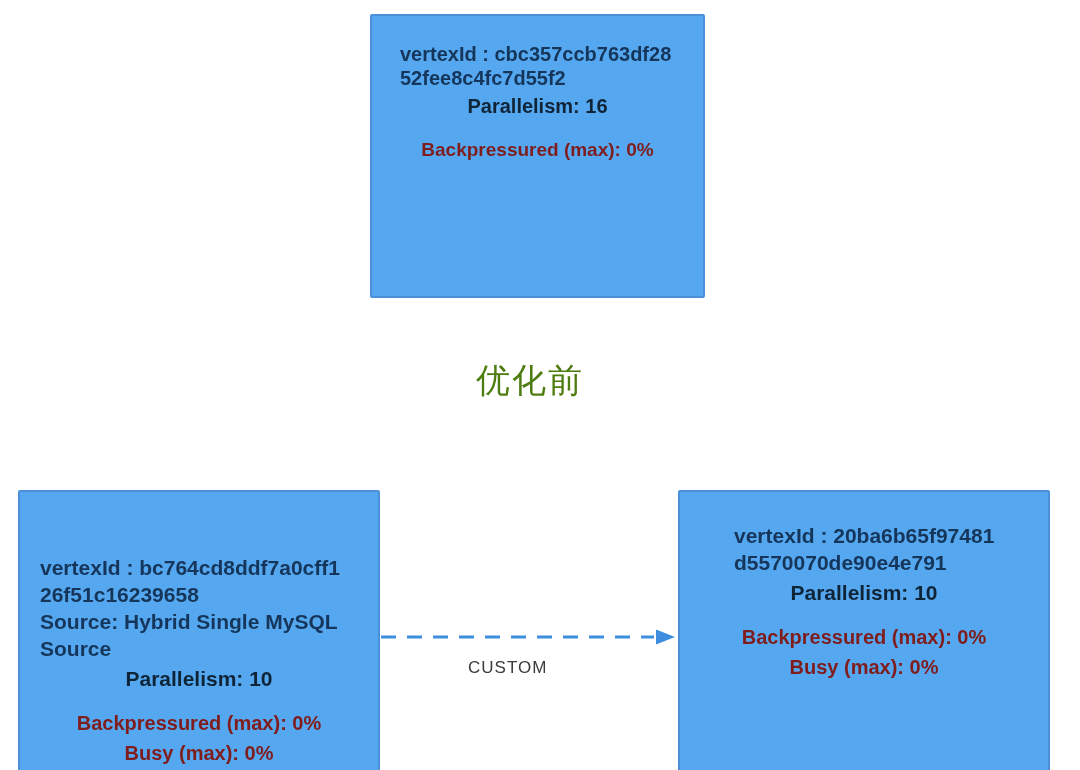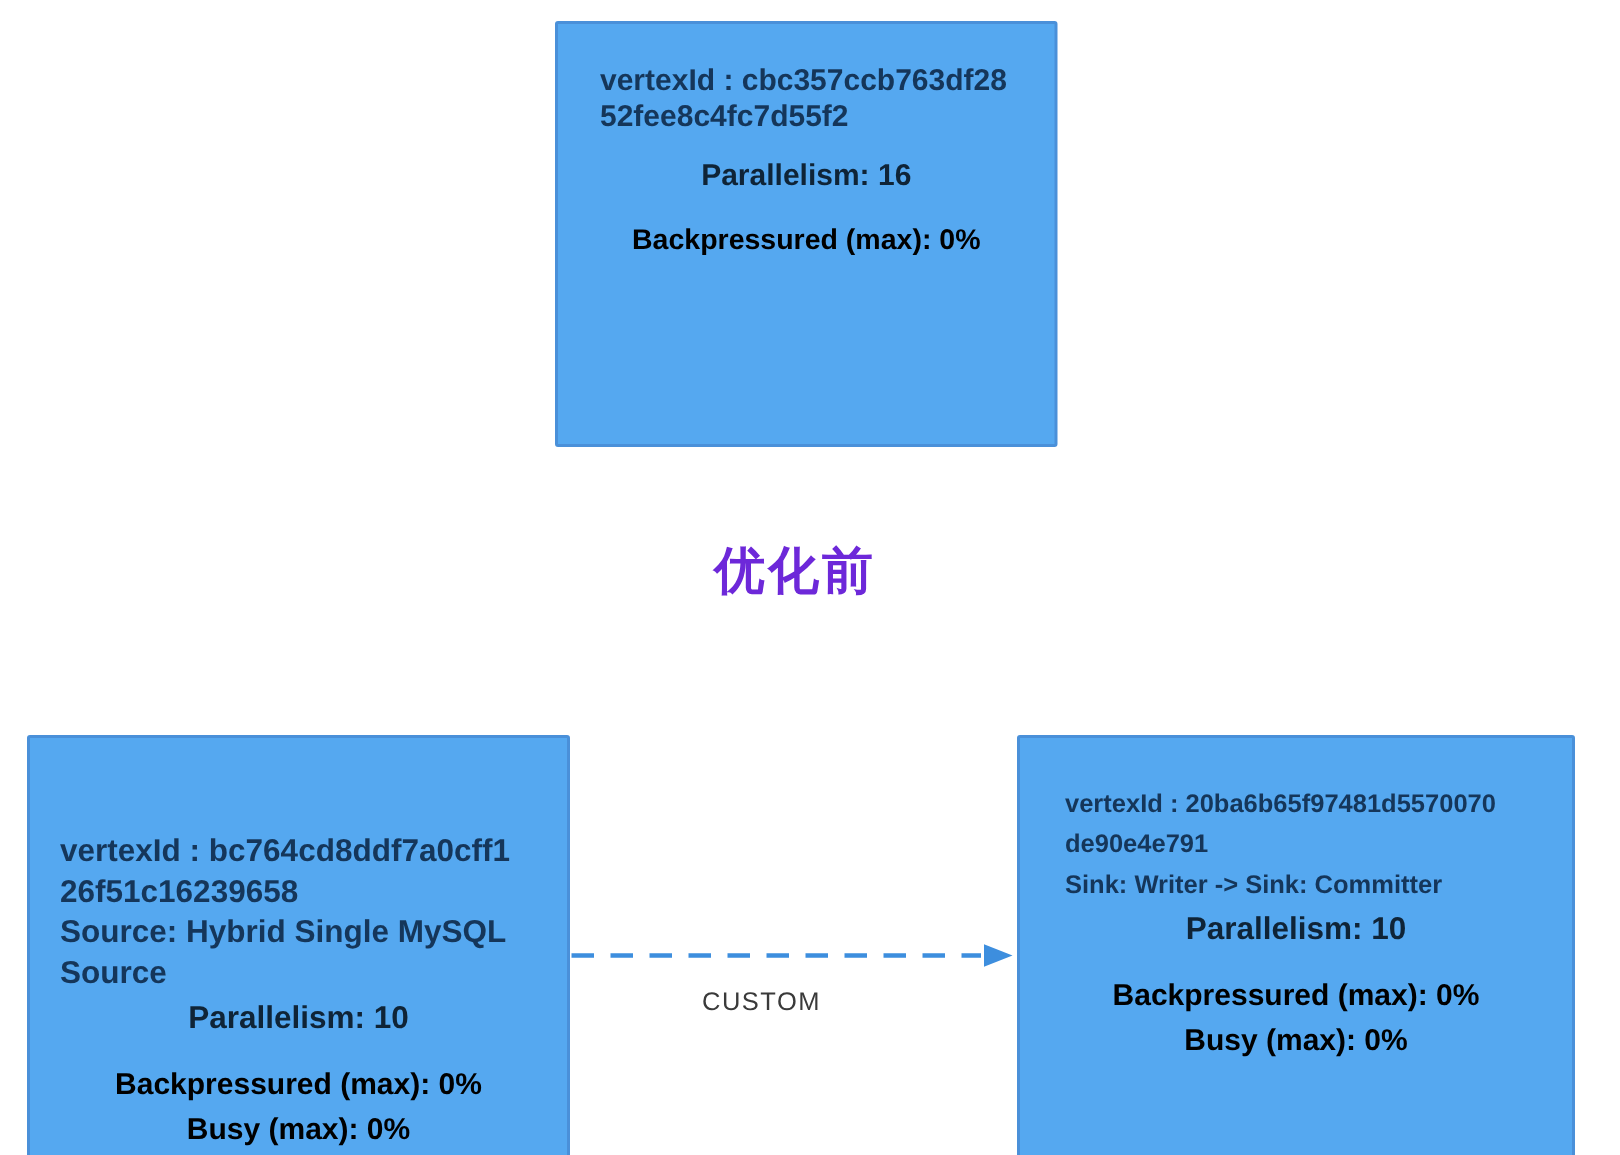--- a/index.html
+++ b/index.html
@@ -28,51 +28,51 @@
     overflow-wrap: anywhere;
     text-align: left;
   }
   .parallelism {
     text-align: center;
     color: #0f2437;
     font-weight: 700;
   }
   .stats {
     text-align: center;
-    color: #000000;
+    color: #7f1d1d;
     font-weight: 700;
   }
 
   
   .node-top { left: 370px; top: 14px; width: 335px; height: 284px; padding-top: 26px; }
   .node-top .node-text { padding: 0 24px 0 28px; font-size: 20px; line-height: 24px; }
-  .node-top .parallelism { margin-top: 16px; font-size: 20px; }
+  .node-top .parallelism { margin-top: 5px; font-size: 20px; }
   .node-top .stats { margin-top: 18px; font-size: 19px; line-height: 27px; }
 
   
   .node-left { left: 18px; top: 490px; width: 362px; height: 300px; padding-top: 30px; }
   .node-left .node-text { padding: 0 36px 0 20px; font-size: 21px; line-height: 27px; margin-top: 32px; }
   .node-left .parallelism { margin-top: 5px; font-size: 21px; }
   .node-left .stats { margin-top: 17px; font-size: 20px; line-height: 30px; }
 
   
   .node-right { left: 678px; top: 490px; width: 372px; height: 300px; padding-top: 30px; }
-  .node-right .node-text { padding: 0 48px 0 30px; font-size: 17px; line-height: 27px; }
+  .node-right .node-text { padding: 0 48px 0 30px; font-size: 21px; line-height: 27px; margin-left: 24px; }
   .node-right .parallelism { margin-top: 5px; font-size: 21px; }
   .node-right .stats { margin-top: 17px; font-size: 20px; line-height: 30px; }
 
   .section-label {
     position: absolute;
     left: 380px;
     top: 358px;
     width: 300px;
     text-align: center;
     font-size: 34px;
-    font-weight: 700;
-    color: #6d28d9;
+    font-weight: 400;
+    color: #4d7c0f;
     letter-spacing: 2px;
   }
 
   .edge-arrow {
     position: absolute;
     left: 380px;
     top: 627px;
     width: 298px;
     height: 20px;
   }
@@ -113,21 +113,20 @@
     <div class="parallelism">Parallelism: 10</div>
     <div class="stats">
       <div>Backpressured (max): 0%</div>
       <div>Busy (max): 0%</div>
     </div>
   </div>
 
   <div class="node node-right">
     <div class="node-text">
       <div>vertexId : 20ba6b65f97481d5570070de90e4e791</div>
-      <div>Sink: Writer -&gt; Sink: Committer</div>
     </div>
     <div class="parallelism">Parallelism: 10</div>
     <div class="stats">
       <div>Backpressured (max): 0%</div>
       <div>Busy (max): 0%</div>
     </div>
   </div>
 
   <svg class="edge-arrow" viewBox="0 0 298 20" xmlns="http://www.w3.org/2000/svg" aria-hidden="true">
     <line x1="1" y1="10" x2="274" y2="10" stroke="#3d8ede" stroke-width="3" stroke-dasharray="15 11"></line>

